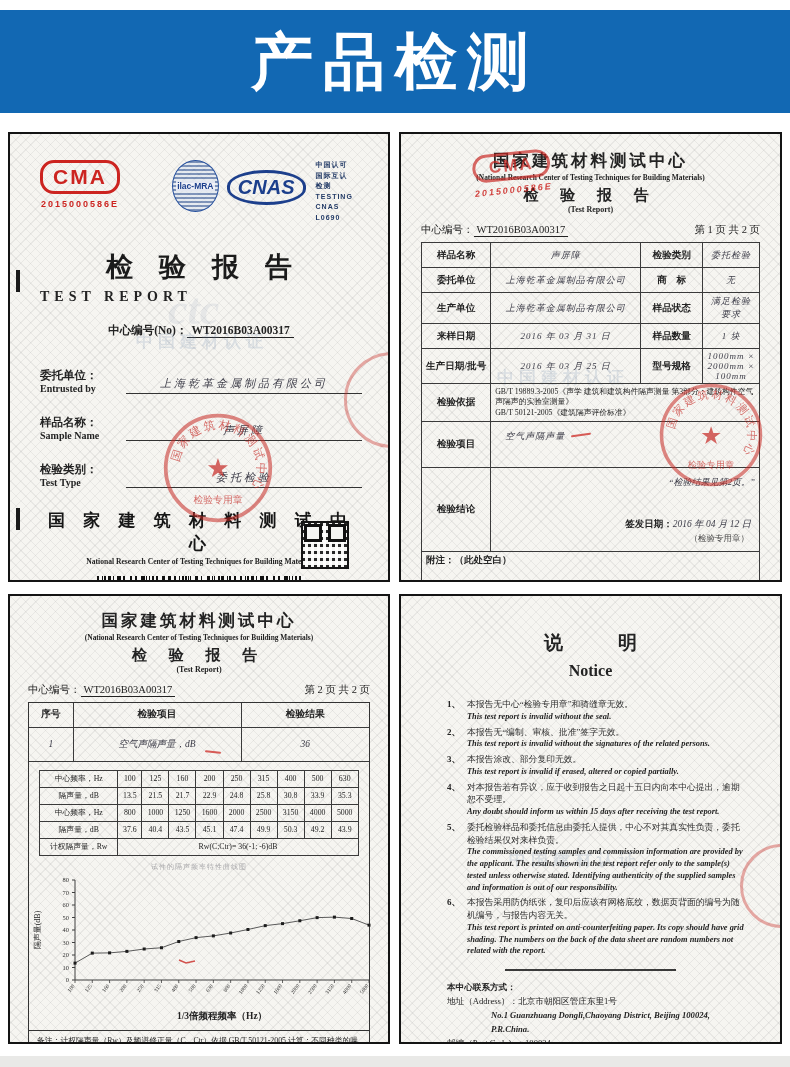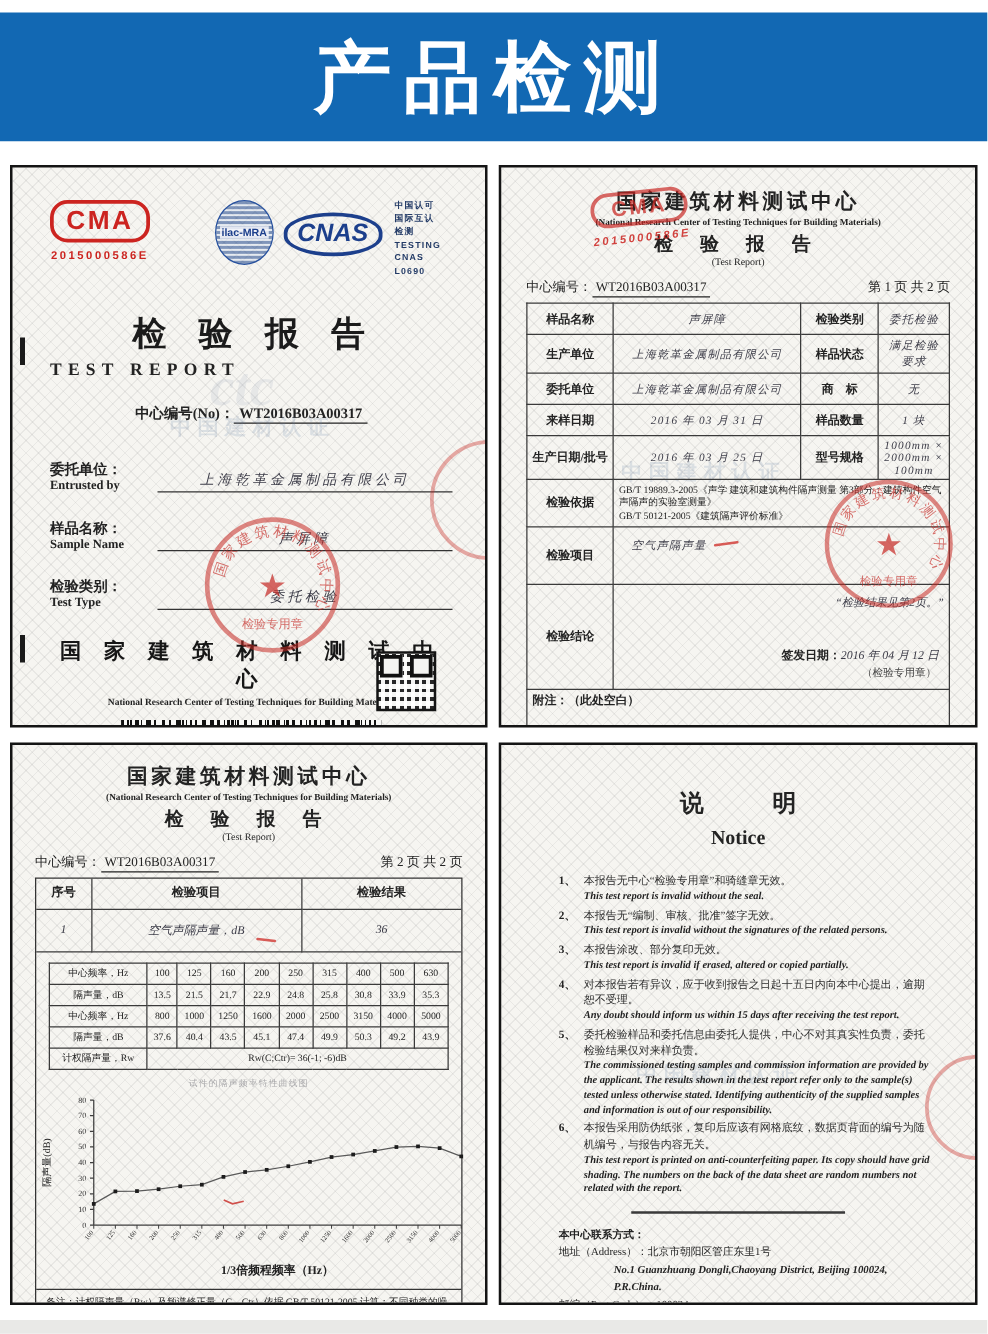--- a/index.html
+++ b/index.html
@@ -69,21 +69,21 @@
       background-blend-mode:screen; outline:2px solid #141414; outline-offset:-1px; }
   .qr:before, .qr:after { content:""; position:absolute; width:12px; height:12px; border:3px solid #111; background:#f4f4f2; }
   .qr:before { left:2px; top:2px; } .qr:after { right:2px; top:2px; }
 
   
   .p-pad { padding:16px 20px 0; position:relative; }
   .h-center { text-align:center; position:relative; }
   .h-cn { font-size:16.5px; font-weight:bold; letter-spacing:3px; }
   .h-en { font-size:7.4px; font-weight:bold; margin-top:1px; }
   .h-title { font-size:15px; font-weight:bold; letter-spacing:9px; margin-top:4px; }
-  .h-ten { font-size:8px; font-weight:normal; }
+  .h-ten { font-size:8px; font-weight:bold; }
   .cma-stamp { position:absolute; left:52px; top:2px; transform:rotate(-6deg); text-align:center; }
   .cma-stamp .cma-box { border-width:3px; font-size:17px; padding:1px 8px; opacity:.85; border-color:rgba(200,36,32,.8); color:rgba(200,36,32,.85); }
   .cma-stamp .cma-code { font-style:italic; opacity:.85; }
   .no-row { display:flex; justify-content:space-between; margin-top:9px; font-size:10.5px; font-weight:normal; }
   .no-row .uline { border-bottom:1.3px solid #222; padding:0 3px 1px; }
 
   
   table.t { width:100%; border-collapse:collapse; margin-top:5px; }
   .t th, .t td { border:1.2px solid #3a3a3a; padding:2px 4px; font-weight:normal; }
   .t th { font-size:9.6px; font-weight:bold; text-align:center; white-space:nowrap; }
@@ -239,30 +239,30 @@
 
         <table class="t">
           <tbody id="p1-rows">
               <tr>
                 <th class="lh">样品名称</th>
                 <td class="v1 hand">声屏障</td>
                 <th class="lh2">检验类别</th>
                 <td class="hand">委托检验</td>
               </tr>
               <tr>
+                <th class="lh">委托单位</th>
+                <td class="v1 hand">上海乾革金属制品有限公司</td>
+                <th class="lh2">商　标</th>
+                <td class="hand">无</td>
+              </tr>
+              <tr>
                 <th class="lh">生产单位</th>
                 <td class="v1 hand">上海乾革金属制品有限公司</td>
                 <th class="lh2">样品状态</th>
                 <td class="hand">满足检验要求</td>
-              </tr>
-              <tr>
-                <th class="lh">委托单位</th>
-                <td class="v1 hand">上海乾革金属制品有限公司</td>
-                <th class="lh2">商　标</th>
-                <td class="hand">无</td>
               </tr>
               <tr>
                 <th class="lh">来样日期</th>
                 <td class="v1 hand">2016 年 03 月 31 日</td>
                 <th class="lh2">样品数量</th>
                 <td class="hand">1 块</td>
               </tr>
               <tr>
                 <th class="lh">生产日期/批号</th>
                 <td class="v1 hand">2016 年 03 月 25 日</td>

